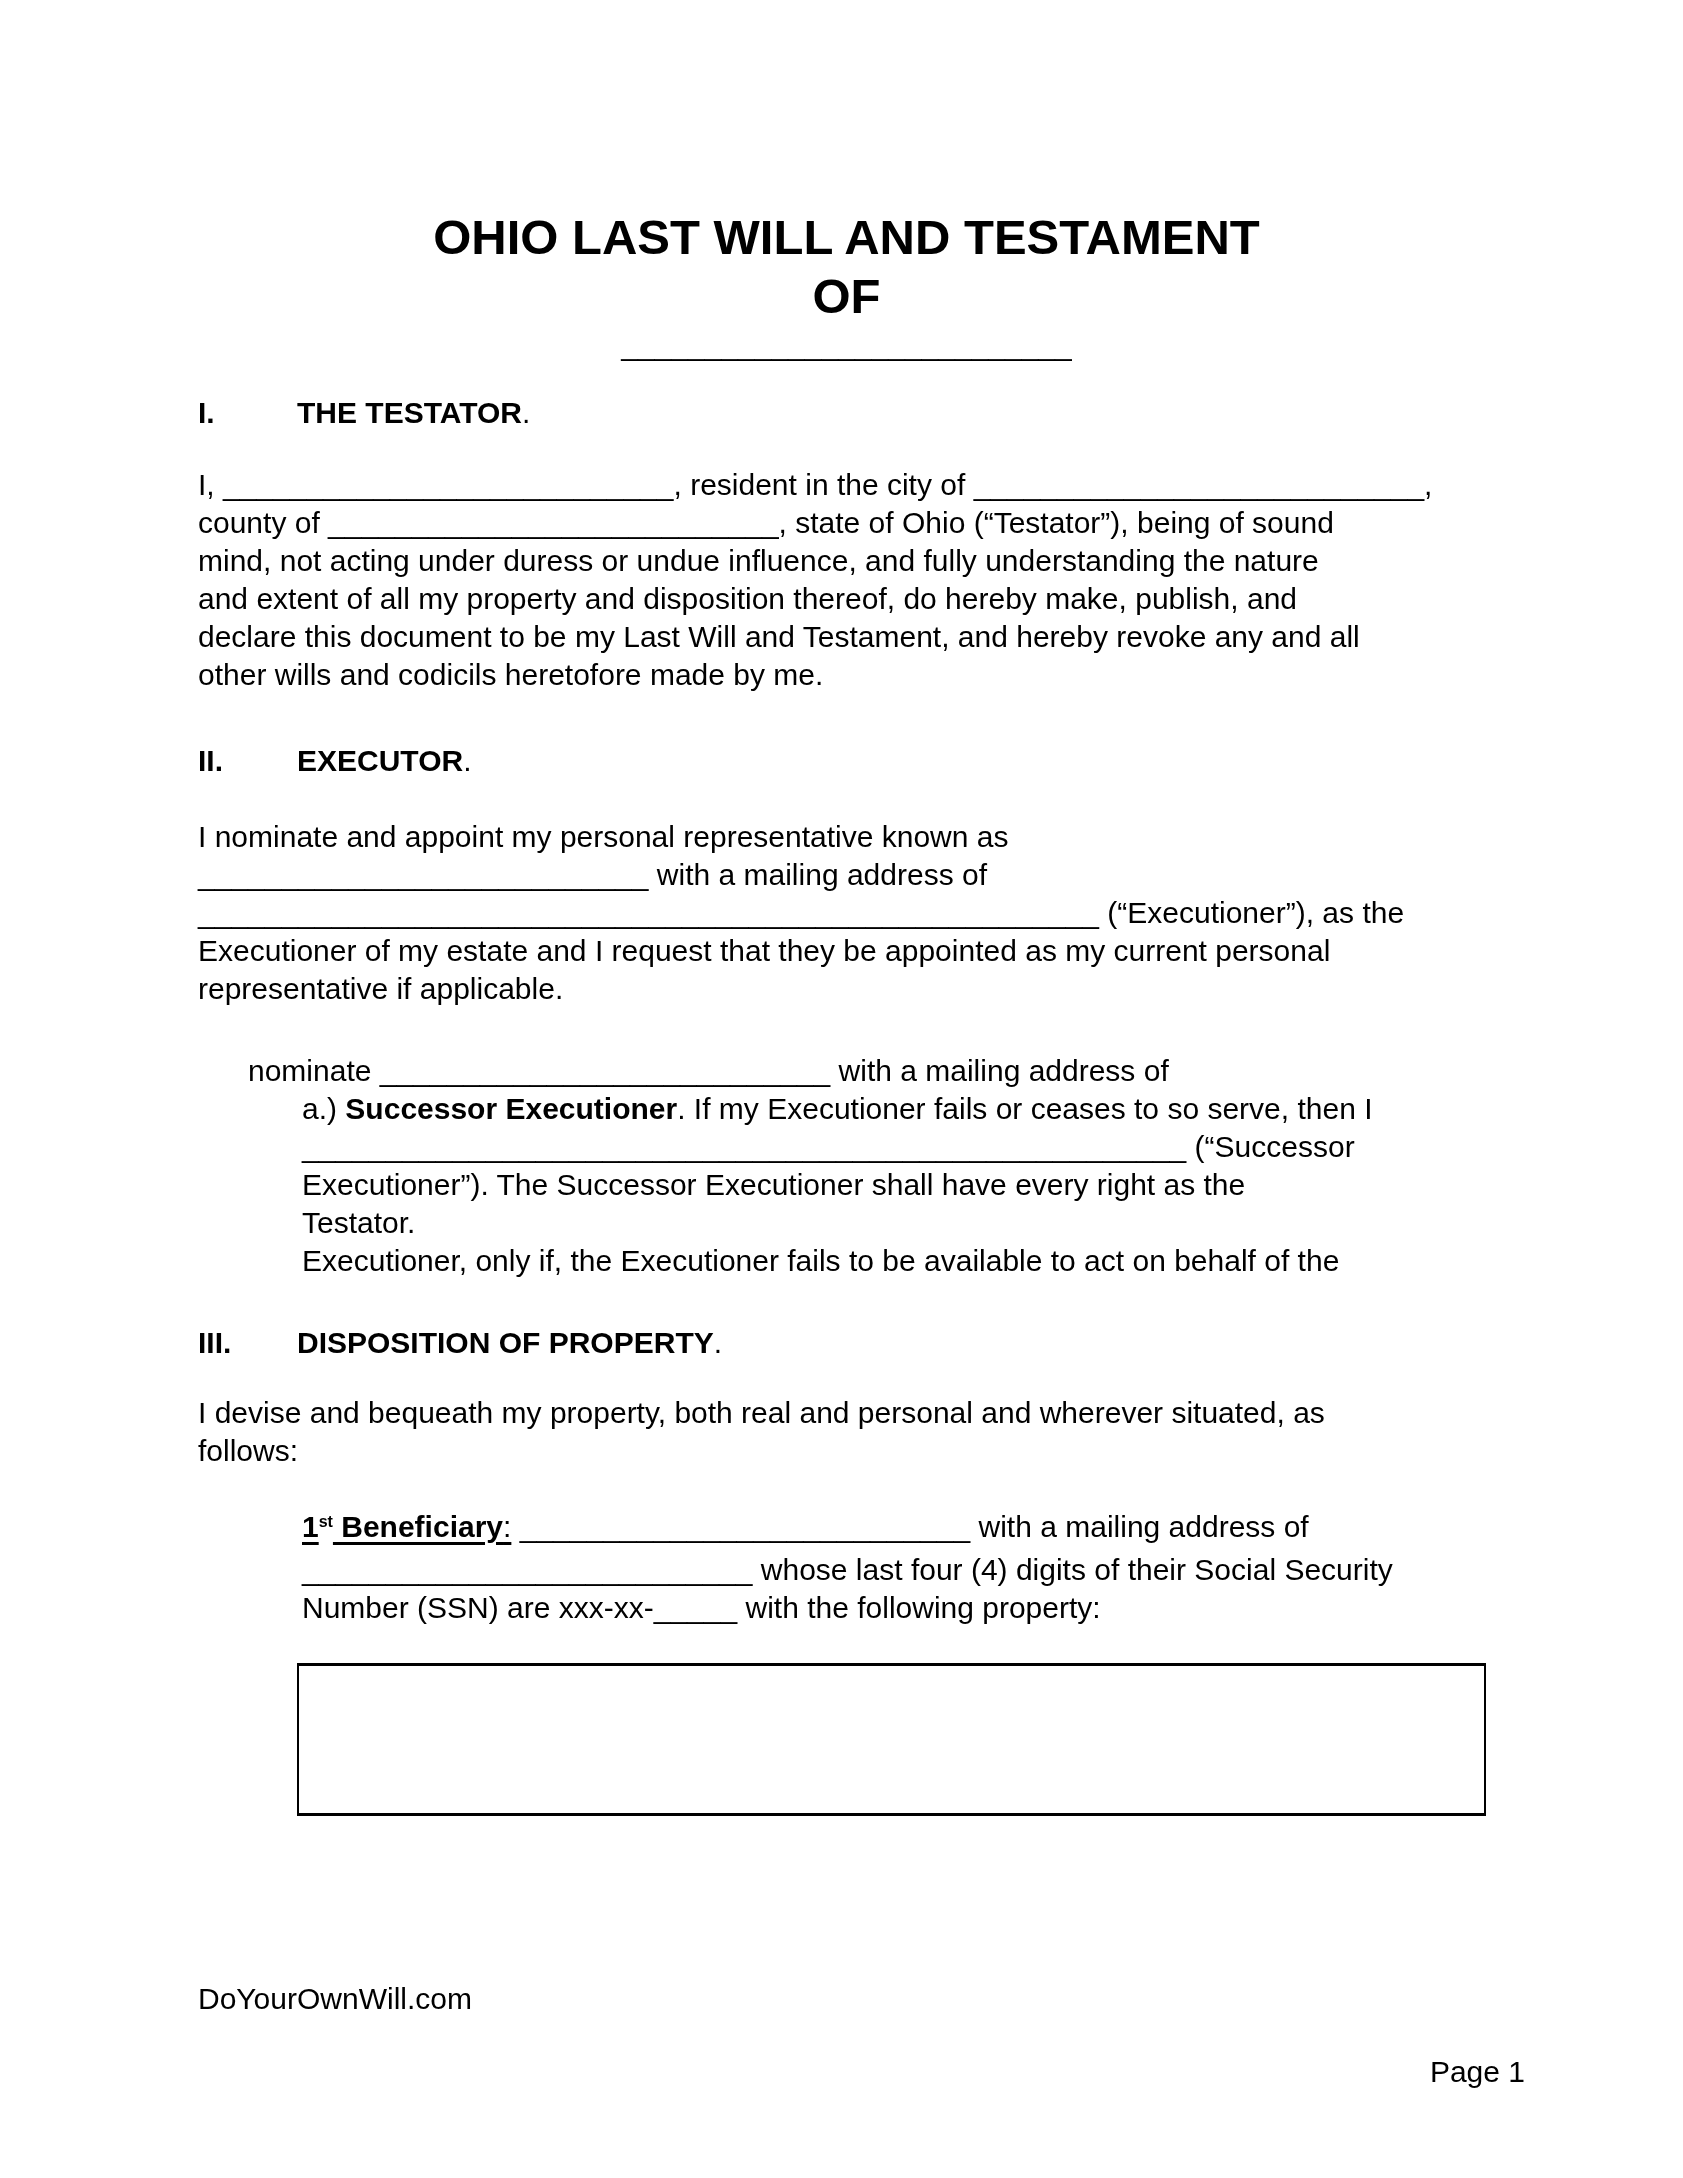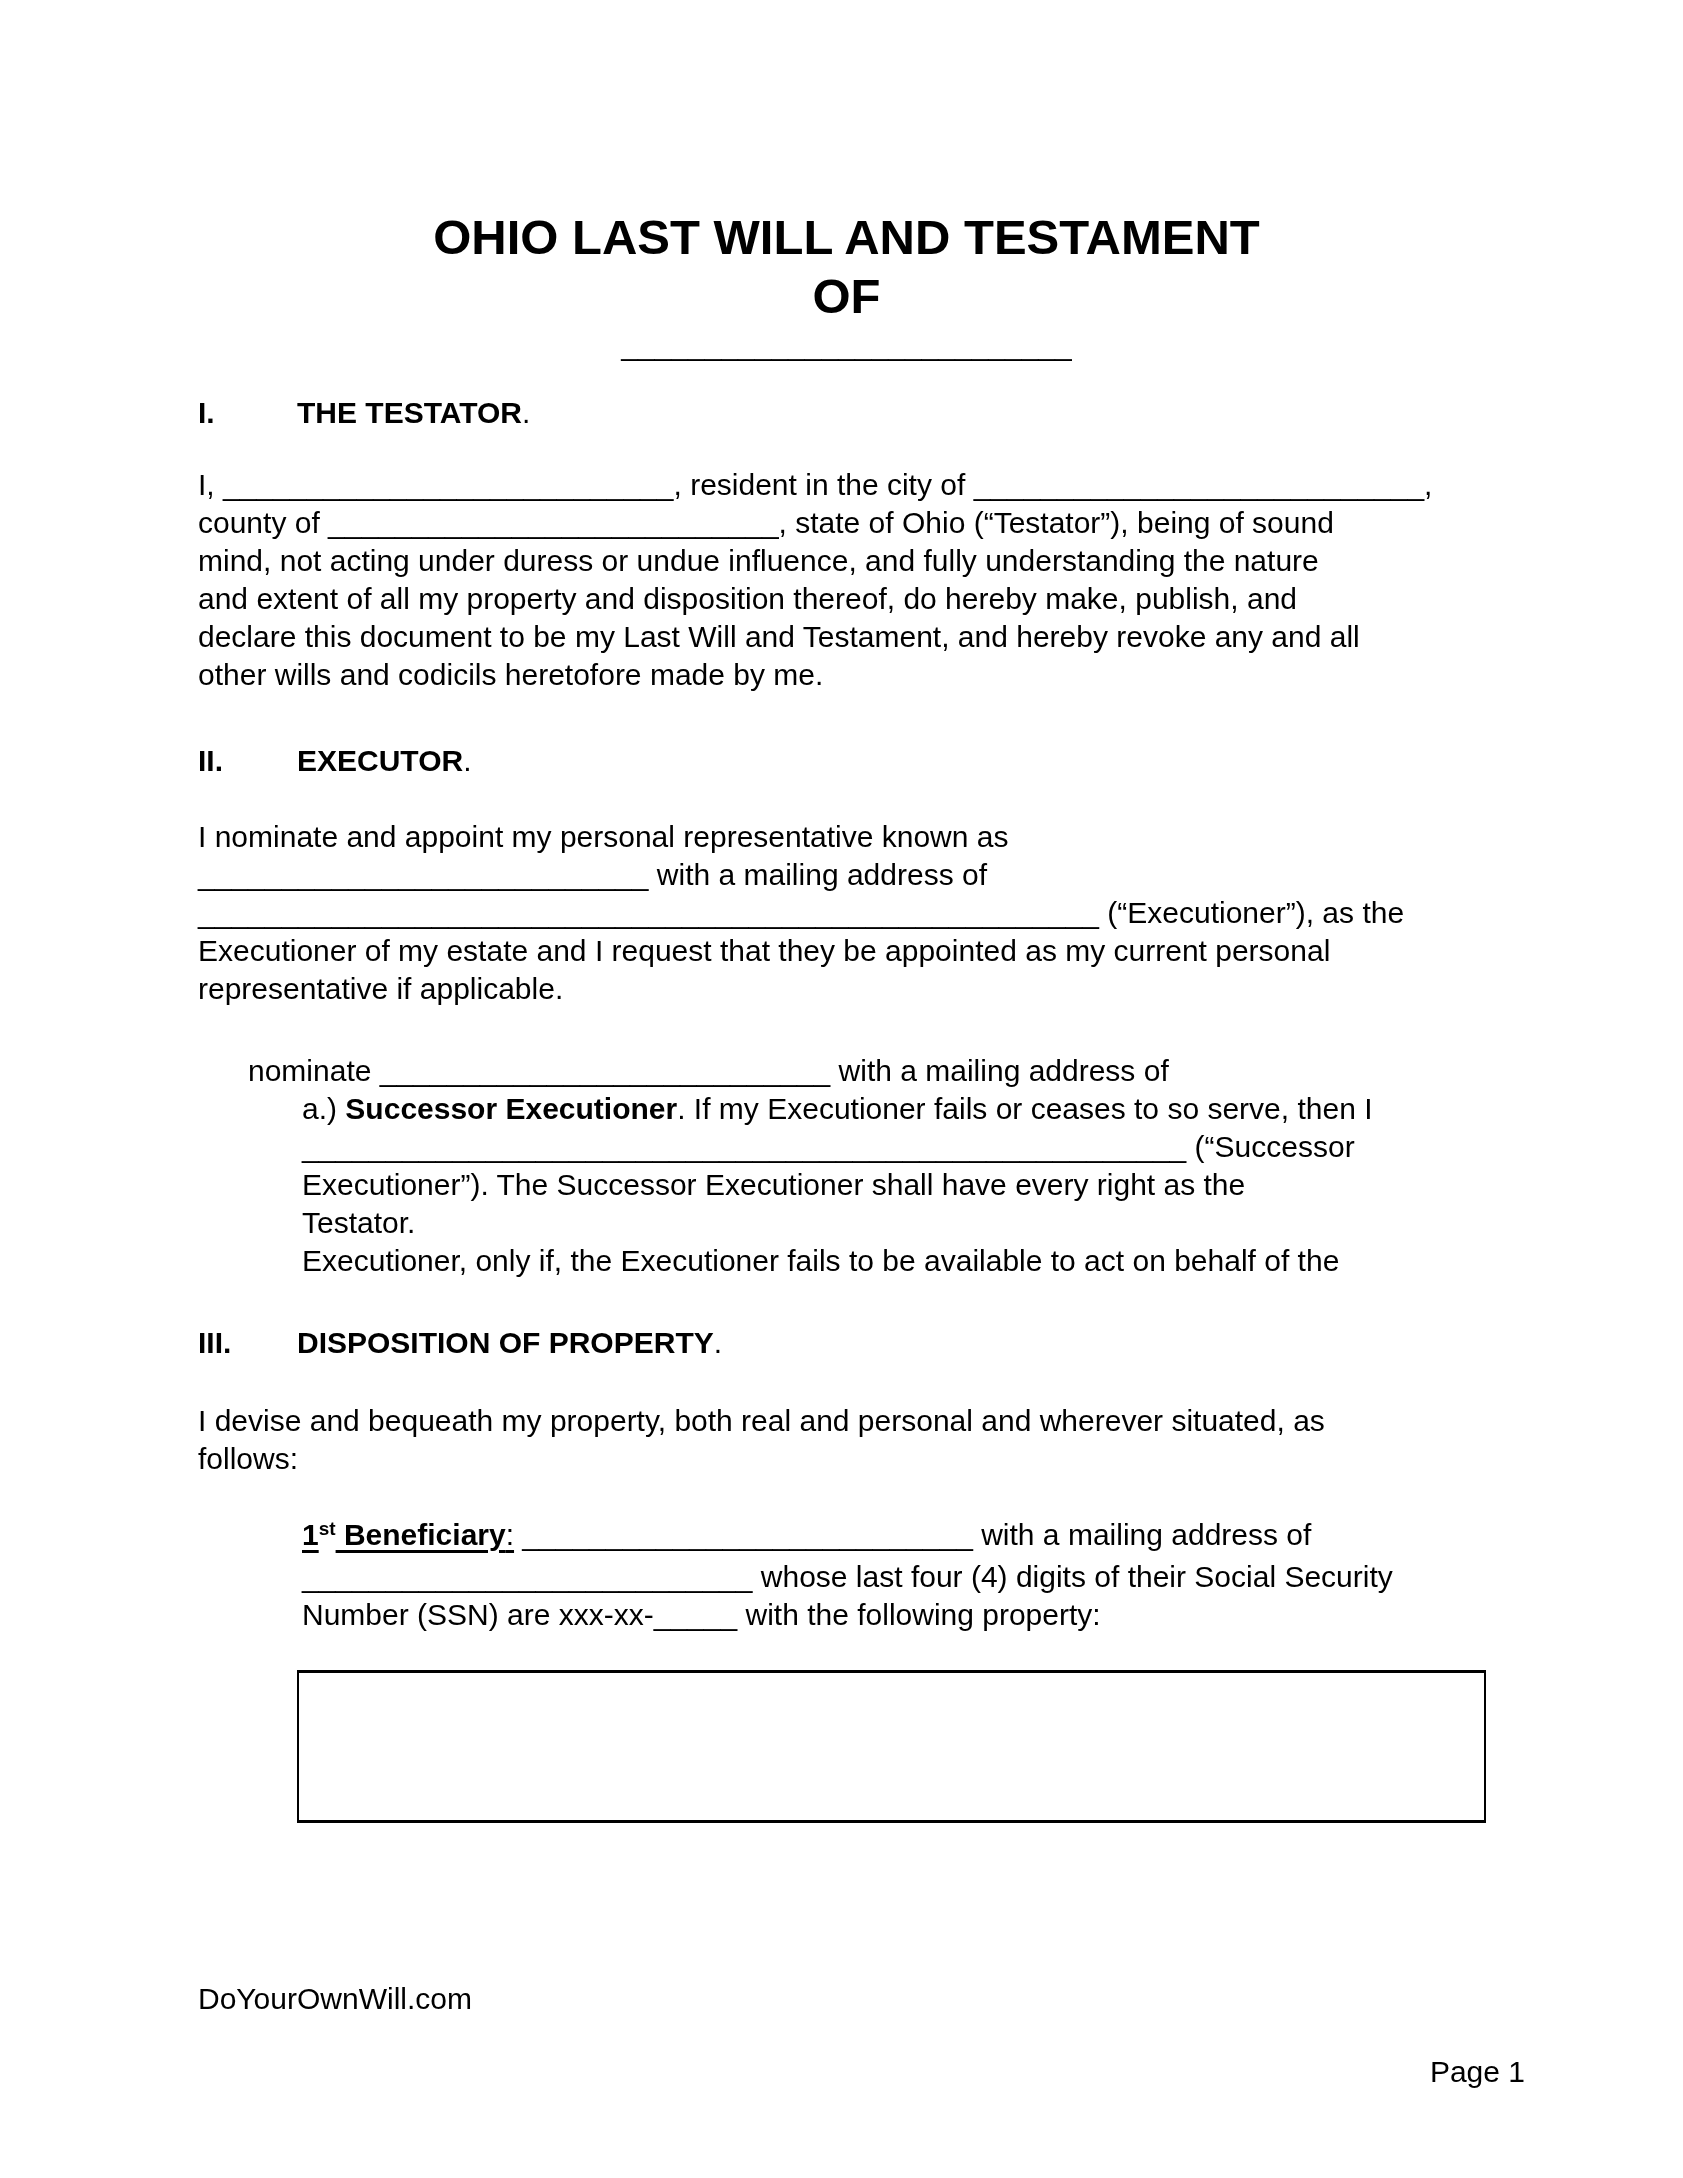--- a/index.html
+++ b/index.html
@@ -29,26 +29,26 @@
   .sec-head.h1{margin-top:30px;}
   .sec-head.h2{margin-top:48px;}
   .sec-head.h3{margin-top:44px;}
   .sec-num{width:99px;flex:0 0 99px;}
   .pd{font-weight:normal;}
   .para{white-space:pre;}
   .p-testator{margin-top:34px;}
   .p-executor{margin-top:38px;}
   .p-successor{margin-top:44px;margin-left:104px;}
   .p-successor .rline:first-child{text-indent:-54px;}
-  .p-intro{margin-top:40px;}
+  .p-intro{margin-top:32px;}
   .p-beneficiary{margin-top:38px;margin-left:104px;}
   .rline{white-space:pre;}
   .b{font-weight:bold;}
   .u{text-decoration:underline;text-decoration-thickness:3px;text-underline-offset:5px;}
-  .sup{font-size:19px;position:relative;top:-10px;}
+  .sup{font-size:16px;position:relative;top:-10px;}
   .property-box{
     margin:36px 0 0 99px;
     width:1185px;
     height:147px;
     border:3px solid #000;
     border-left-width:2px;
     border-right-width:2px;
     background:#fff;
   }
   .footer-site{position:absolute;left:198px;top:1980px;}

